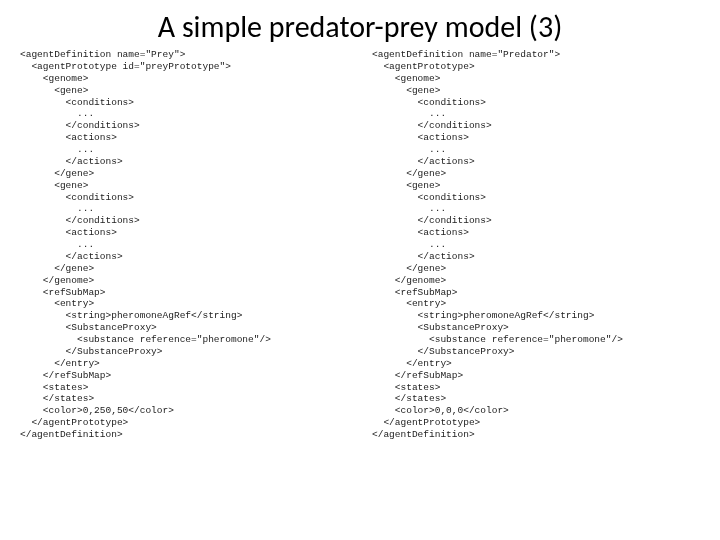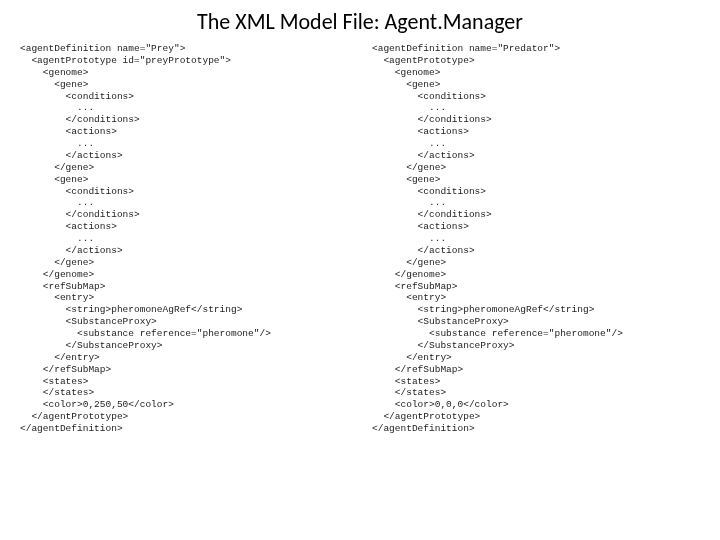--- a/index.html
+++ b/index.html
@@ -6,21 +6,21 @@
   .slide{width:720px;height:540px;position:relative;box-sizing:border-box;padding:8px 20px}
   .title{font-size:30px;text-align:center;margin:0 0 4px 0;font-weight:400}
   .subtitle{font-size:22px;text-align:center;margin:0 0 8px 0;font-weight:400}
   .cols{display:flex;gap:24px}
   .col{flex:1;font-family:"Courier New",monospace;font-size:9.5px;line-height:1.25;white-space:pre;color:#222}  
   pre{margin:0}
 </style>
 </head>
 <body>
 <div class="slide">
-  <h2 class="subtitle">The XML Model File: Agent.Manager</h2>
+  <h1 class="title">A simple predator-prey model (3)</h1>
   <div class="cols">
     <pre class="col">&lt;agentDefinition name="Prey"&gt;
   &lt;agentPrototype id="preyPrototype"&gt;
     &lt;genome&gt;
       &lt;gene&gt;
         &lt;conditions&gt;
           ...
         &lt;/conditions&gt;
         &lt;actions&gt;
           ...

